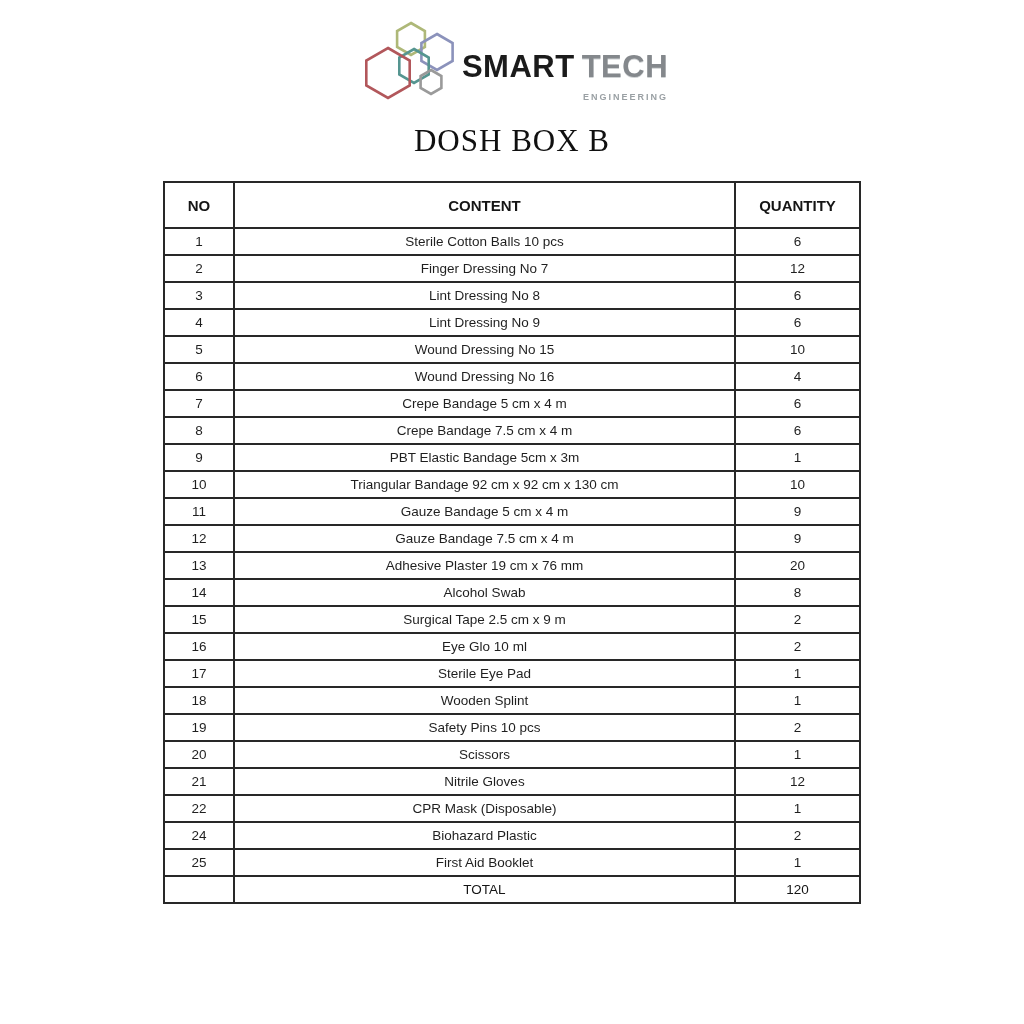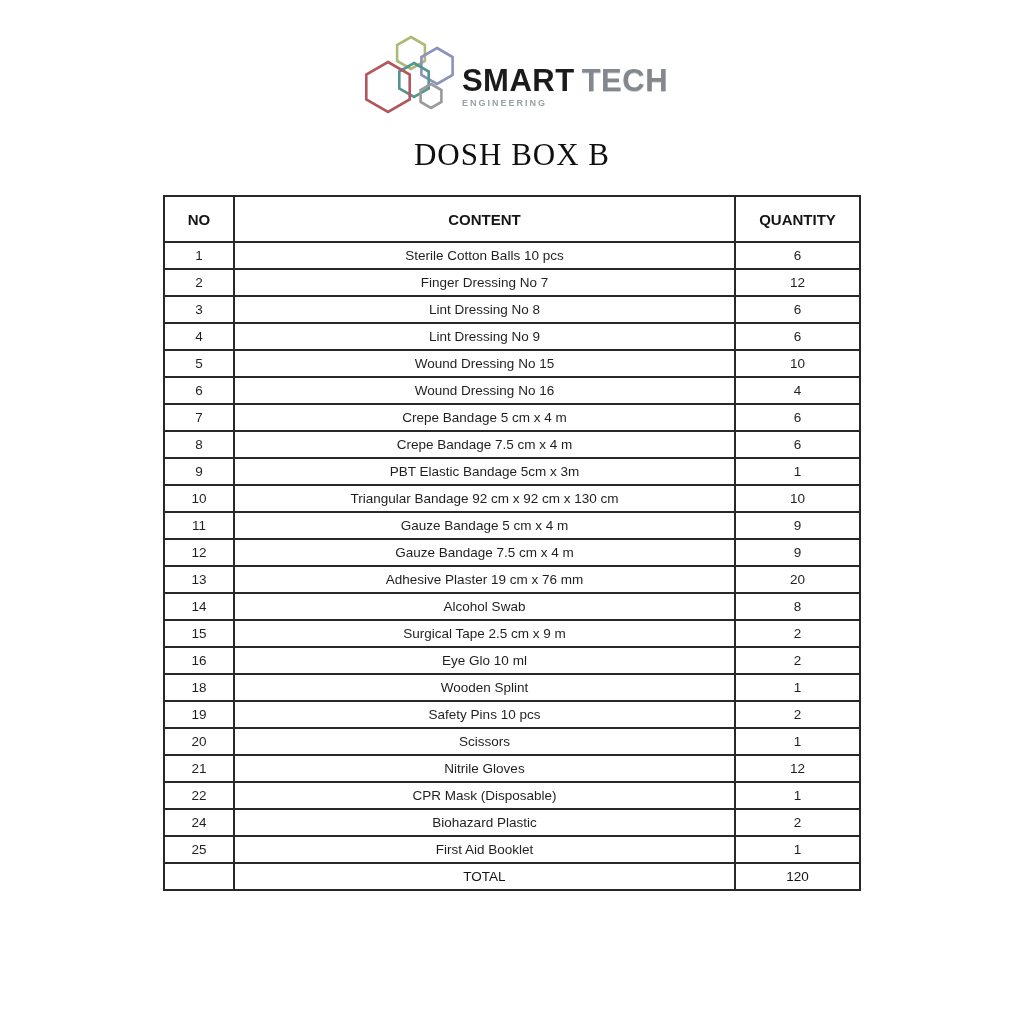--- a/index.html
+++ b/index.html
@@ -2,21 +2,21 @@
 <html style="--hex_red: #b2575b; --hex_olive: #aeb878; --hex_blue: #8b92bb; --hex_teal: #559590; --hex_gray: #9a9a9a; --brand_primary_color: #1b1b1b; --brand_secondary_color: #84888c; --subtitle_color: #9aa0a4;"><head>
 <meta charset="utf-8">
 <style>
   * { margin: 0; padding: 0; box-sizing: border-box; }
   html, body { width: 1024px; height: 1024px; background: #ffffff; }
   body {
     font-family: "Liberation Sans", sans-serif;
     color: #1f1f1f;
     -webkit-font-smoothing: antialiased;
   }
-  .page { width: 1024px; height: 1024px; padding-top: 32px; }
+  .page { width: 1024px; height: 1024px; padding-top: 18px; }
 
   
   .logo-wrap {
     display: flex;
     justify-content: center;
     align-items: flex-start;
     height: 92px;
   }
   .logo-hex { display: block; }
   .logo-hex polygon { fill: none; stroke-width: 2.6; }
@@ -33,26 +33,26 @@
     line-height: 1;
     white-space: nowrap;
   }
   .brand-primary { color: var(--brand_primary_color); }
   .brand-secondary {
     color: var(--brand_secondary_color);
     margin-left: 7px;
     text-shadow: 0 1px 0 #cfd2d4;
   }
   .brand-subtitle {
-    text-align: left;
+    text-align: right;
     font-size: 9px;
     font-weight: bold;
     letter-spacing: 2px;
     color: var(--subtitle_color);
-    margin-top: 2px;
+    margin-top: 10px;
   }
 
   
   .doc-title {
     margin-top: 14px;
     text-align: center;
     font-family: "Liberation Serif", serif;
     font-size: 31px;
     font-weight: normal;
     letter-spacing: 1px;
@@ -196,20 +196,25 @@
           <td>15</td>
           <td>Surgical Tape 2.5 cm x 9 m</td>
           <td>2</td>
         </tr>
         <tr>
           <td>16</td>
           <td>Eye Glo 10 ml</td>
           <td>2</td>
         </tr>
         <tr>
+          <td>17</td>
+          <td>Sterile Eye Pad</td>
+          <td>1</td>
+        </tr>
+        <tr>
           <td>18</td>
           <td>Wooden Splint</td>
           <td>1</td>
         </tr>
         <tr>
           <td>19</td>
           <td>Safety Pins 10 pcs</td>
           <td>2</td>
         </tr>
         <tr>

